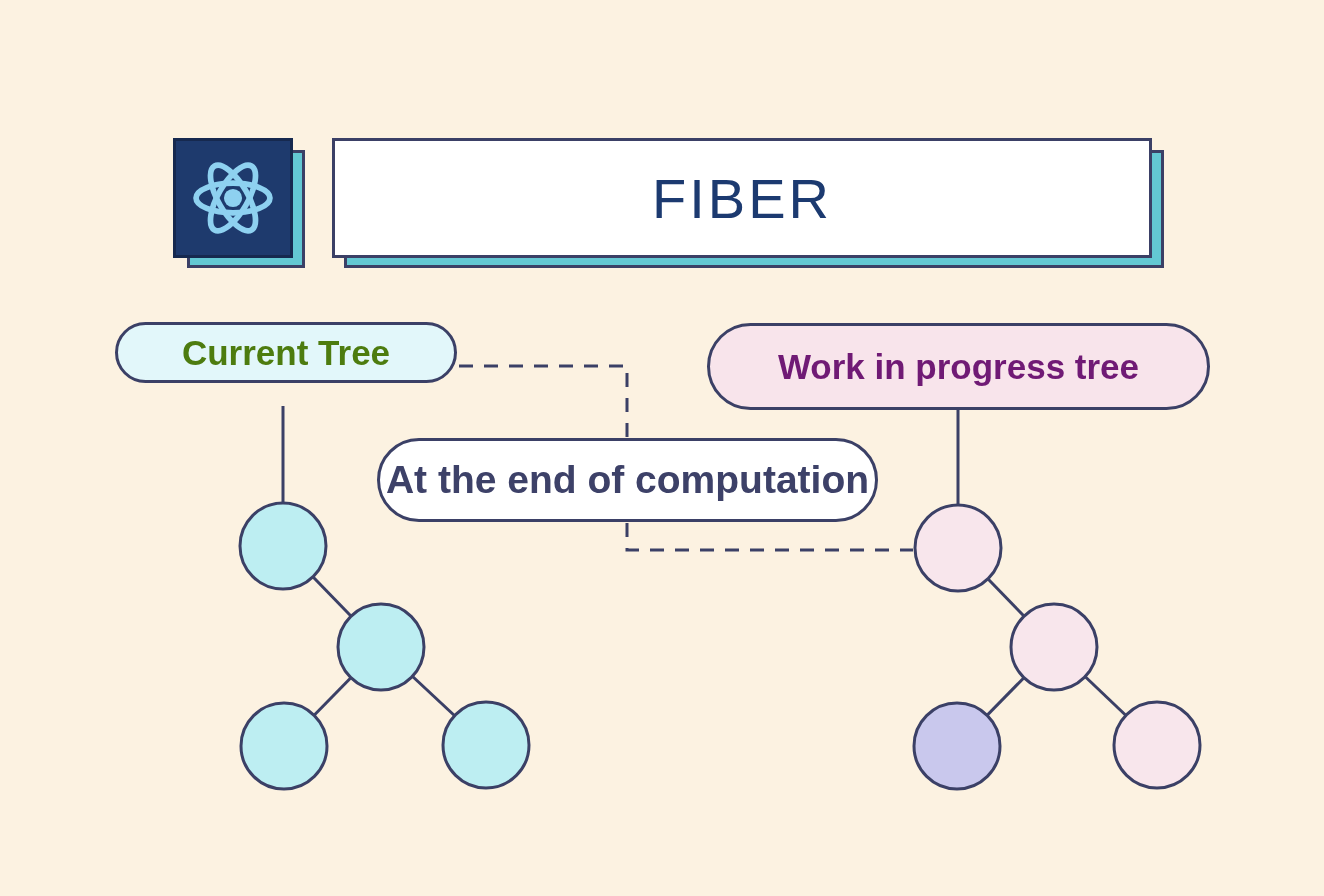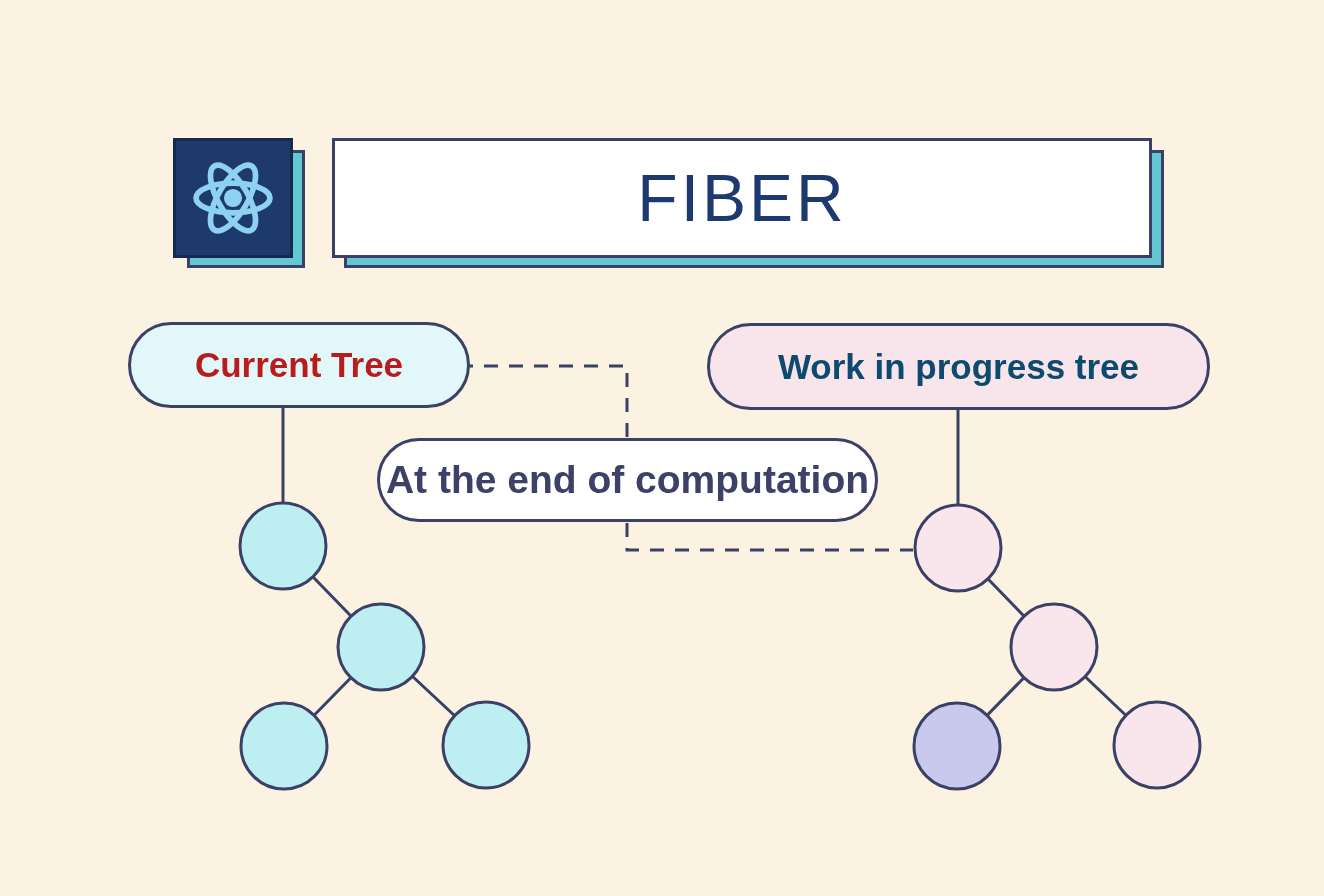--- a/index.html
+++ b/index.html
@@ -42,21 +42,21 @@
     position: absolute;
     left: 332px; top: 138px;
     width: 820px; height: 120px;
     background: #ffffff;
     border: 3px solid #3b4066;
     box-sizing: border-box;
     display: flex; align-items: center; justify-content: center;
   }
   .title-text {
     color: #1c3a70;
-    font-size: 66px;
+    font-size: 56px;
     font-weight: 500;
     letter-spacing: 3px;
   }
 
   
   .lines-layer {
     position: absolute;
     left: 0; top: 0;
     width: 1324px; height: 896px;
     z-index: 1;
@@ -68,31 +68,31 @@
   .pill {
     position: absolute;
     box-sizing: border-box;
     border: 3px solid #3b4066;
     border-radius: 46px;
     display: flex; align-items: center; justify-content: center;
     z-index: 2;
     font-weight: 600;
   }
   .pill-current {
-    left: 128px; top: 322px;
-    width: 342px; height: 86px;
+    left: 115px; top: 322px;
+    width: 342px; height: 61px;
     background: #e2f7fa;
-    color: #b91c1c;
+    color: #4d7c0f;
     font-size: 35px;
   }
   .pill-wip {
     left: 707px; top: 323px;
     width: 503px; height: 87px;
     background: #f8e4eb;
-    color: #0c4a6e;
+    color: #701a75;
     font-size: 35px;
   }
   .pill-annotation {
     left: 377px; top: 438px;
     width: 501px; height: 84px;
     background: #ffffff;
     color: #3d4168;
     font-size: 39px;
   }
 </style>

